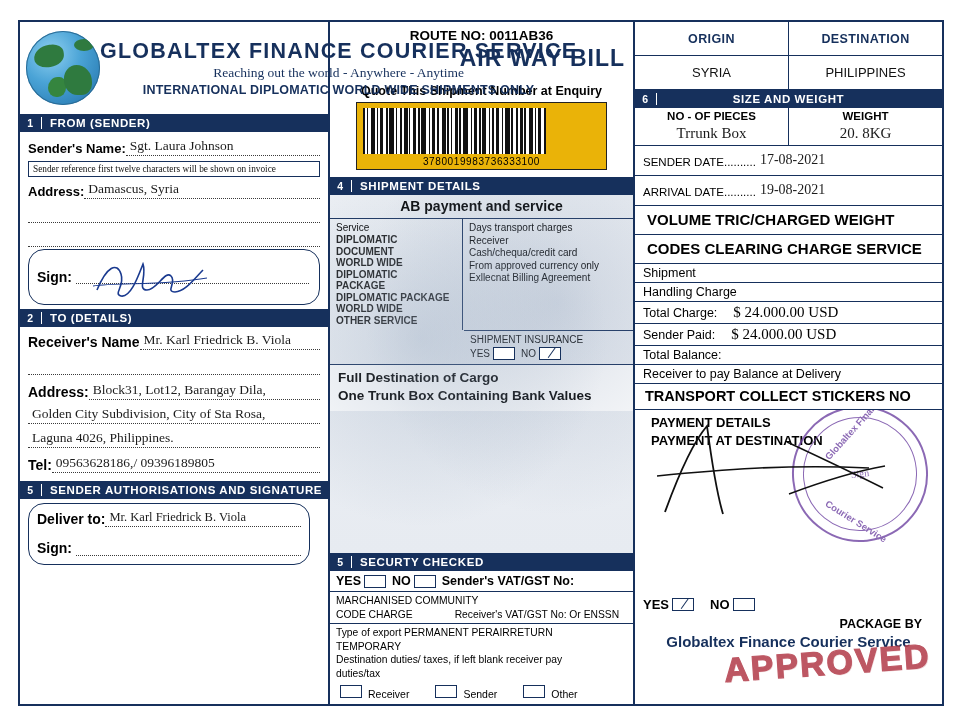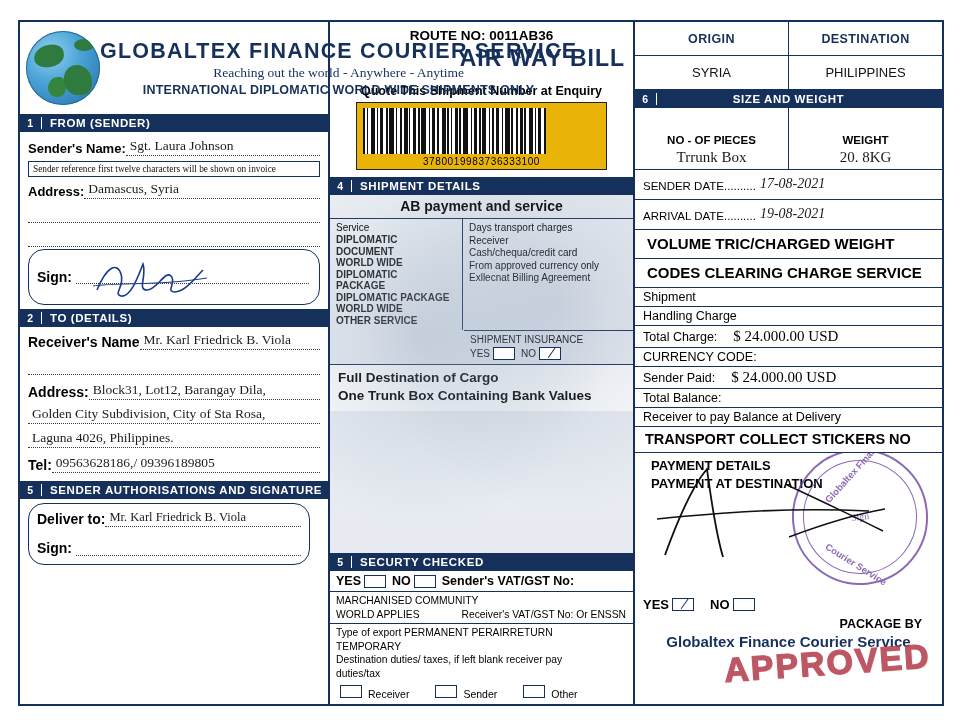--- a/index.html
+++ b/index.html
@@ -334,35 +334,33 @@
   .pwrow .c {
     flex: 1;
     border-bottom: 1px solid #16305c;
     padding: 2px 0 3px 0;
     text-align: center;
   }
   .pwrow .c:first-child { border-right: 1px solid #16305c; }
   .pwrow .h {
     font-weight: bold; font-size: 11.5px;
     font-family: "Liberation Sans", sans-serif;
-    margin-top: 24px;
   }
   .pwrow .v { font-size: 15px; margin-top: 3px; }
   .daterow {
     border-bottom: 1px solid #16305c;
     font-size: 11.5px;
     font-family: "Liberation Sans", sans-serif;
     padding: 6px 8px 7px 8px;
     display: flex; align-items: flex-end;
   }
   .daterow .dv {
     font-size: 14px;
     font-family: "Liberation Serif", serif;
     margin-left: 4px;
-    font-style: italic;
   }
   .bigline {
     border-bottom: 1px solid #16305c;
     font-weight: bold;
     font-size: 15px;
     padding: 5px 0 6px 12px;
     font-family: "Liberation Sans", sans-serif;
   }
   .chgrow {
     border-bottom: 1px solid #16305c;
@@ -731,21 +729,21 @@
         <div class="yesno" style="border-bottom:1px solid #16305c;">
           <span>YES</span>
           <span class="chk"></span>
           <span>NO</span>
           <span class="chk"></span>
           <span style="">Sender's VAT/GST No:</span>
         </div>
         <div class="smalltxt">
           <div>MARCHANISED COMMUNITY</div>
           <div style="display:flex;">
-            <span>WORLD APPLIES</span>
+            <span>CODE CHARGE</span>
             <span style="margin-left:42px;">Receiver's VAT/GST No: Or ENSSN</span>
           </div>
         </div>
         <div class="smalltxt" style="border-top:1px solid #16305c;">
           <div>Type of export PERMANENT PERAIRRETURN</div>
           <div>TEMPORARY</div>
           <div>Destination duties/ taxes, if left blank receiver pay</div>
           <div>duties/tax</div>
         </div>
         <div class="boxrow">
@@ -800,24 +798,20 @@
           <span>Shipment</span>
           <span class="amt"></span>
         </div>
         <div class="chgrow">
           <span>Handling Charge</span>
           <span class="amt"></span>
         </div>
         <div class="chgrow">
           <span>Total Charge:</span>
           <span class="amt">$ 24.000.00 USD</span>
-        </div>
-        <div class="chgrow">
-          <span>CURRENCY CODE:</span>
-          <span class="amt"></span>
         </div>
         <div class="chgrow">
           <span>Sender Paid:</span>
           <span class="amt">$ 24.000.00 USD</span>
         </div>
         <div class="chgrow">
           <span>Total Balance:</span>
           <span class="amt"></span>
         </div>
         <div class="chgrow">

